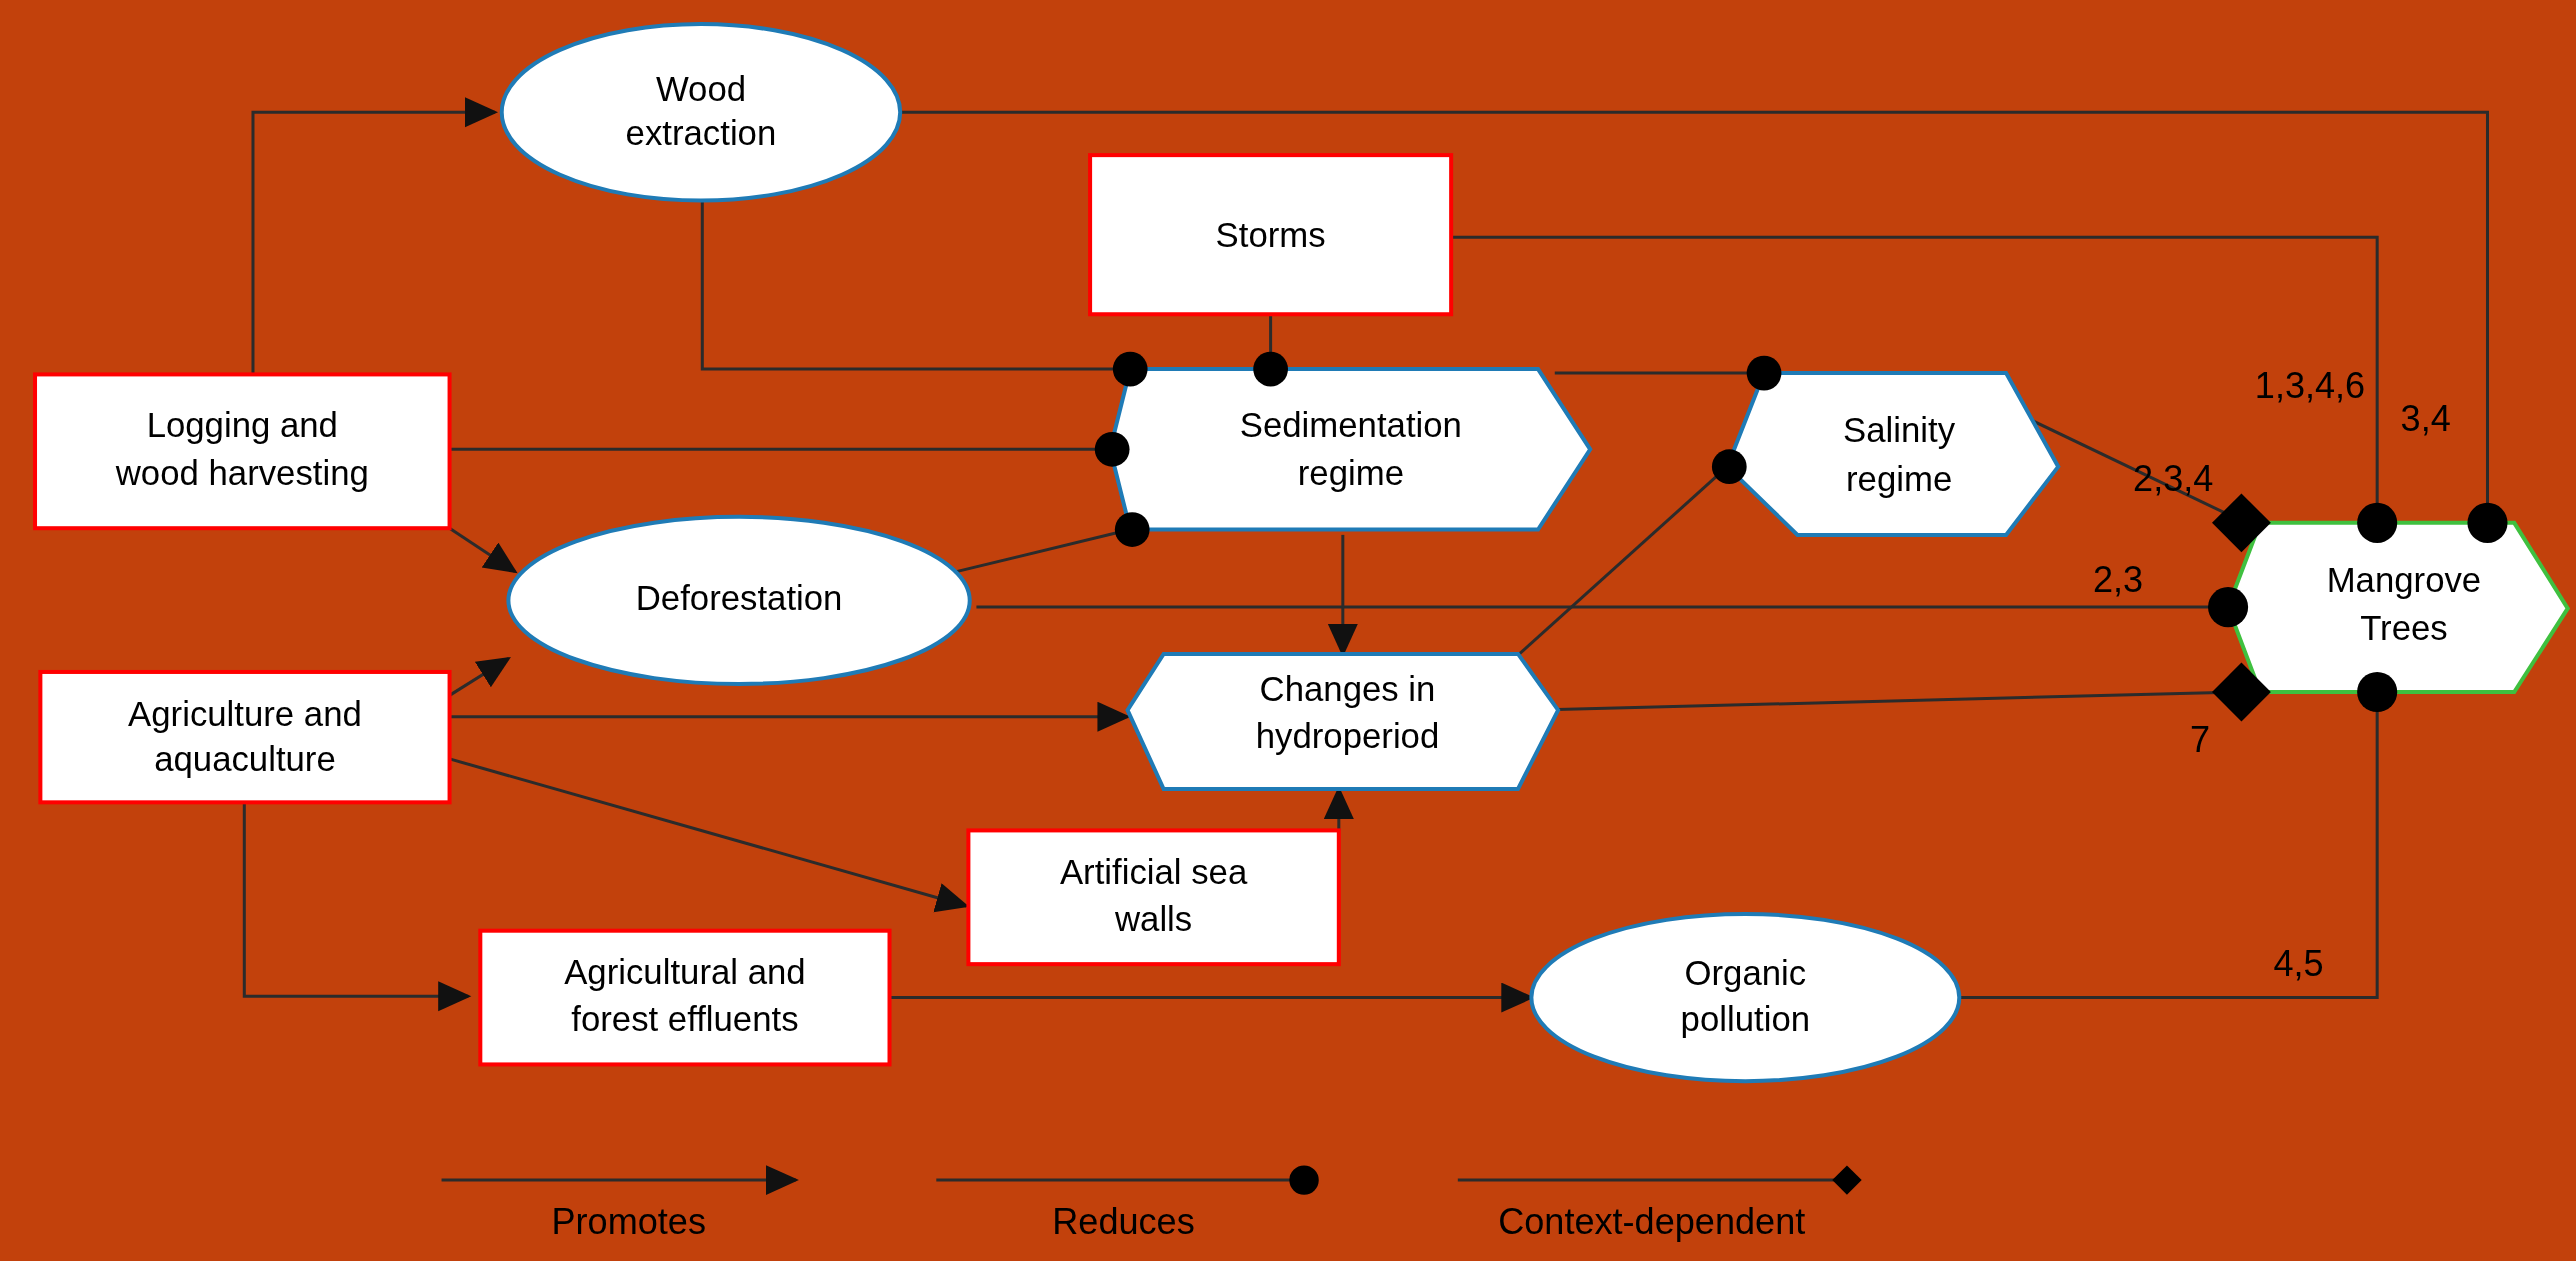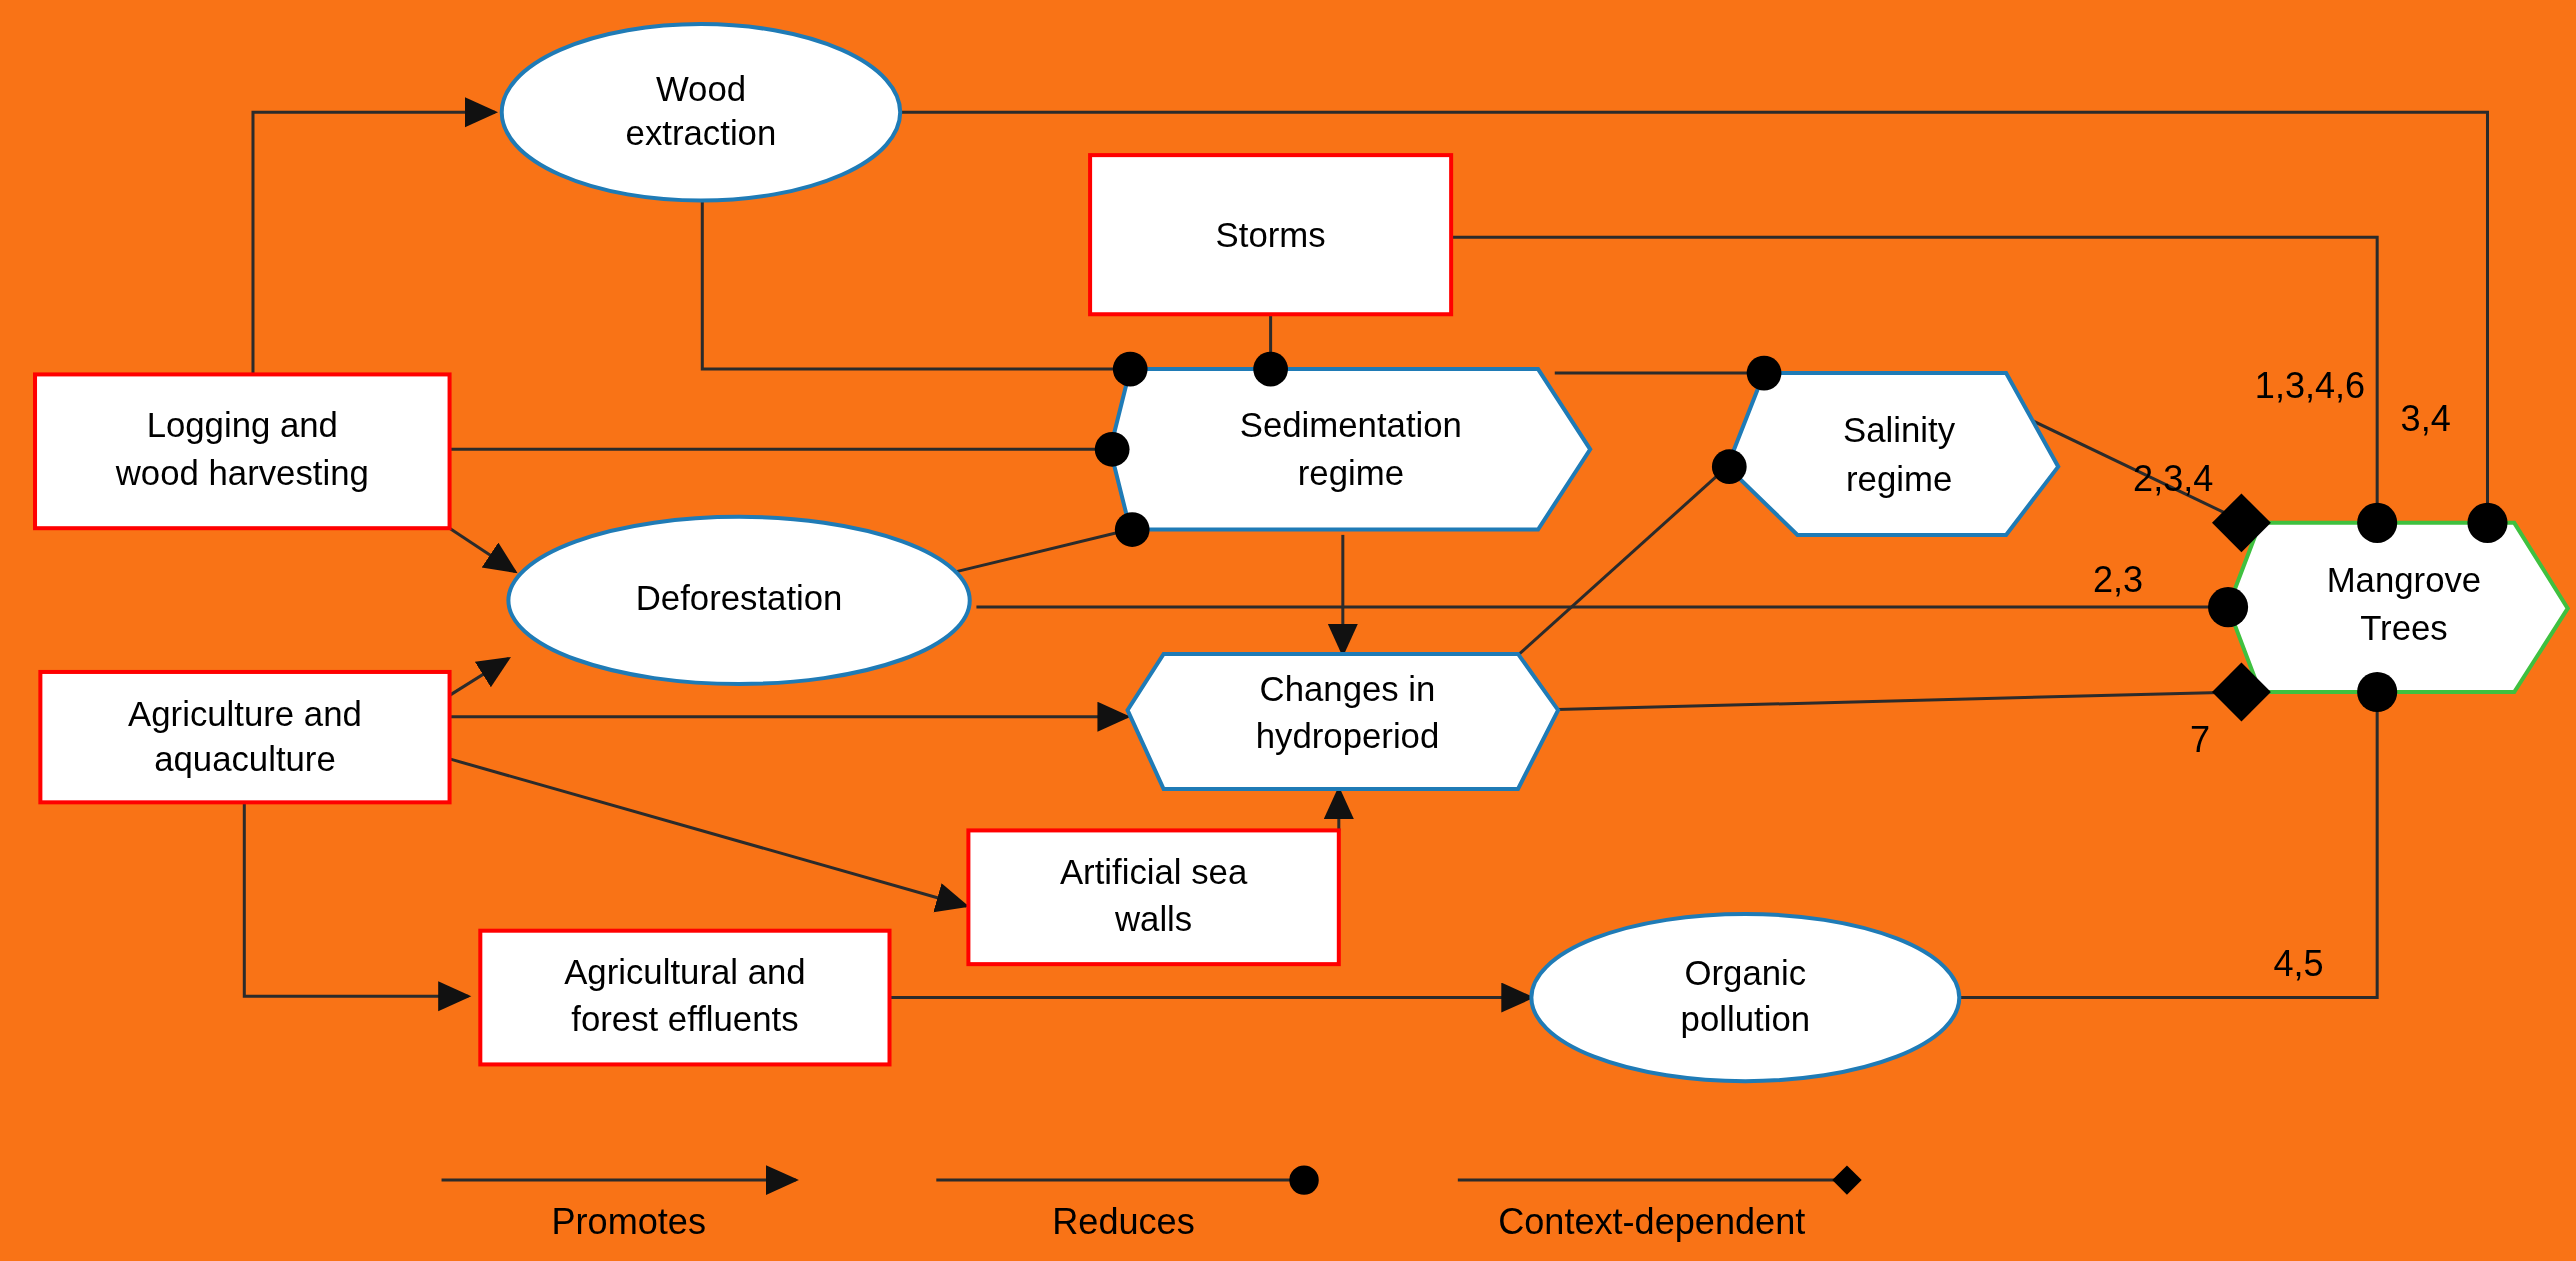--- a/index.html
+++ b/index.html
@@ -1,17 +1,17 @@
 <!DOCTYPE html>
 <html style="font-size:10.7px"><head>
 <meta charset="utf-8">
 <style>
   html,body{margin:0;padding:0;background:#ffffff;}
   body{font-family:"Liberation Sans",sans-serif;}
-  #stage{position:relative;width:2576px;height:1261px;background:#f97316;overflow:hidden;}
+  #stage{position:relative;width:2576px;height:1261px;background:#c2410c;overflow:hidden;}
   svg{position:absolute;left:0;top:0;width:2576px;height:1261px;}
   .nlabel{font-family:"Liberation Sans",sans-serif;font-size:52px;fill:#000;text-anchor:middle;dominant-baseline:middle;}
   .elabel{font-family:"Liberation Sans",sans-serif;font-size:54px;fill:#000;}
   .leglabel{font-family:"Liberation Sans",sans-serif;font-size:54px;fill:#000;text-anchor:middle;}
   .edge{fill:none;stroke:#2b2b2b;stroke-width:4.5;}
   .shp{fill:#ffffff;stroke-width:6;}
   .dot{fill:#000;}
   .dia{fill:#000;}
 </style>
 </head>

